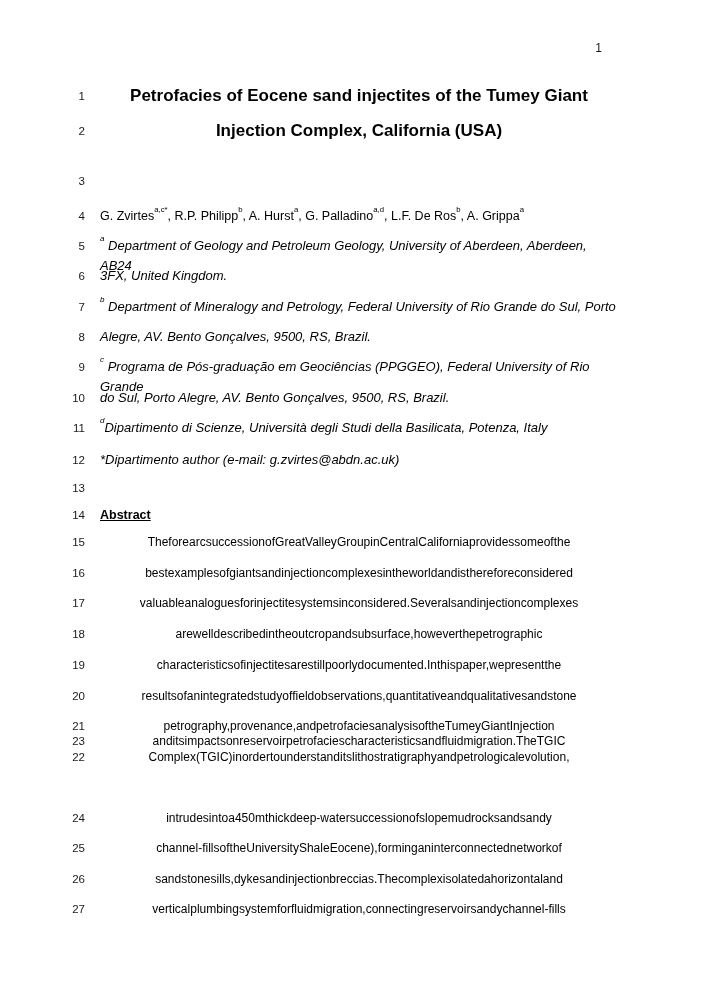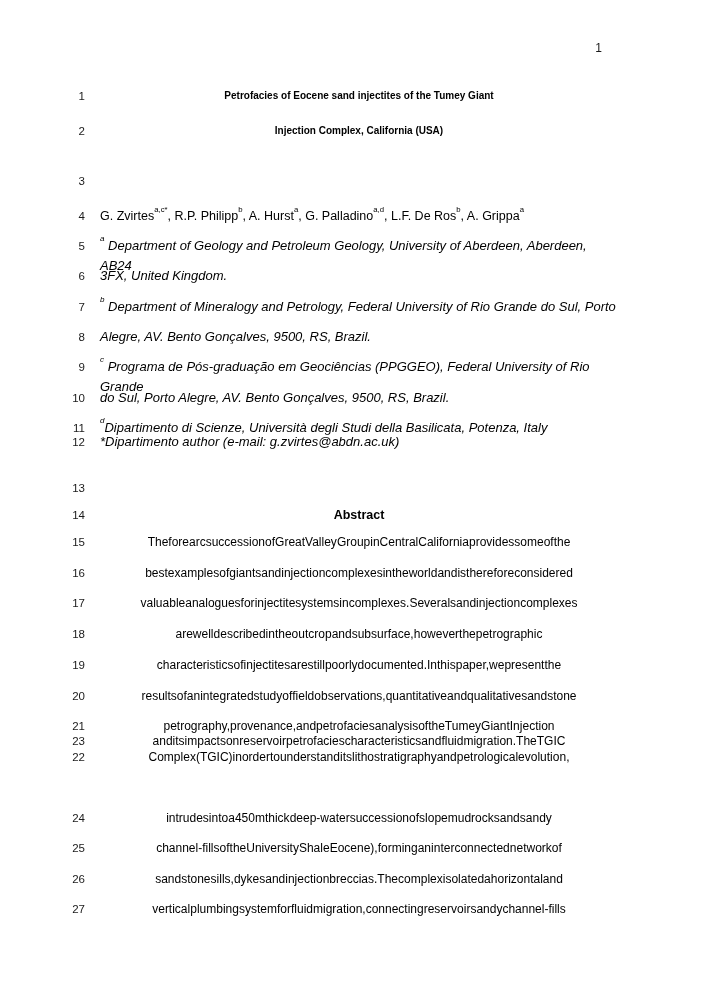--- a/index.html
+++ b/index.html
@@ -11,24 +11,24 @@
     position:absolute; top:38px; left:0; width:602px; text-align:right;
     font-size:12px; line-height:20px; color:#1a1a1a;
   }
   .row { position:absolute; left:0; width:707px; height:20px; line-height:20px; }
   .row-title { height:22px; line-height:22px; }
   .num {
     position:absolute; left:36px; width:49px; text-align:right;
     font-size:11.5px; color:#1a1a1a;
   }
   .content { position:absolute; left:100px; width:518px; }
-  .title-text { font-weight:bold; font-size:10px; text-align:center; letter-spacing:0; }
+  .title-text { font-weight:bold; font-size:17px; text-align:center; letter-spacing:0; }
   .authors-text { font-size:12.5px; }
   .affil-text { font-size:13px; font-style:italic; }
-  .heading-text { font-weight:bold; font-size:12.5px; text-align:center; }
+  .heading-text { font-weight:bold; font-size:12.5px; text-align:left;text-decoration:underline; }
   .body-just { font-size:12px; display:flex; justify-content:center; flex-wrap:nowrap; }
   .body-just span { white-space:pre; }
   sup { font-size:0.62em; line-height:0; position:relative; top:-0.42em; }
 </style>
 </head>
 <body>
 
 <div class="page">
 
   <div class="pagenum">1</div>
@@ -81,21 +81,21 @@
   <div class="row" style="top:388px">
     <span class="num">10</span>
     <div class="content affil-text">do Sul, Porto Alegre, AV. Bento Gonçalves, 9500, RS, Brazil.</div>
   </div>
 
   <div class="row" style="top:418px">
     <span class="num">11</span>
     <div class="content affil-text"><sup>d</sup>Dipartimento di Scienze, Università degli Studi della Basilicata, Potenza, Italy</div>
   </div>
 
-  <div class="row" style="top:432px">
+  <div class="row" style="top:450px">
     <span class="num">12</span>
     <div class="content affil-text">*Dipartimento author (e-mail: g.zvirtes@abdn.ac.uk)</div>
   </div>
 
   <div class="row" style="top:478px">
     <span class="num">13</span>
     <div class="content"></div>
   </div>
 
   <div class="row" style="top:505px">
@@ -145,21 +145,21 @@
 
   <div class="row" style="top:593px">
     <span class="num">17</span>
     <div class="content body-just">
         <span>valuable</span>
         <span>analogues</span>
         <span>for</span>
         <span>injectite</span>
         <span>systems</span>
         <span>in</span>
-        <span>complexes.</span>
+        <span>considered.</span>
         <span>Several</span>
         <span>sand</span>
         <span>injection</span>
         <span>complexes</span>
       </div>
   </div>
 
   <div class="row" style="top:624px">
     <span class="num">18</span>
     <div class="content body-just">

